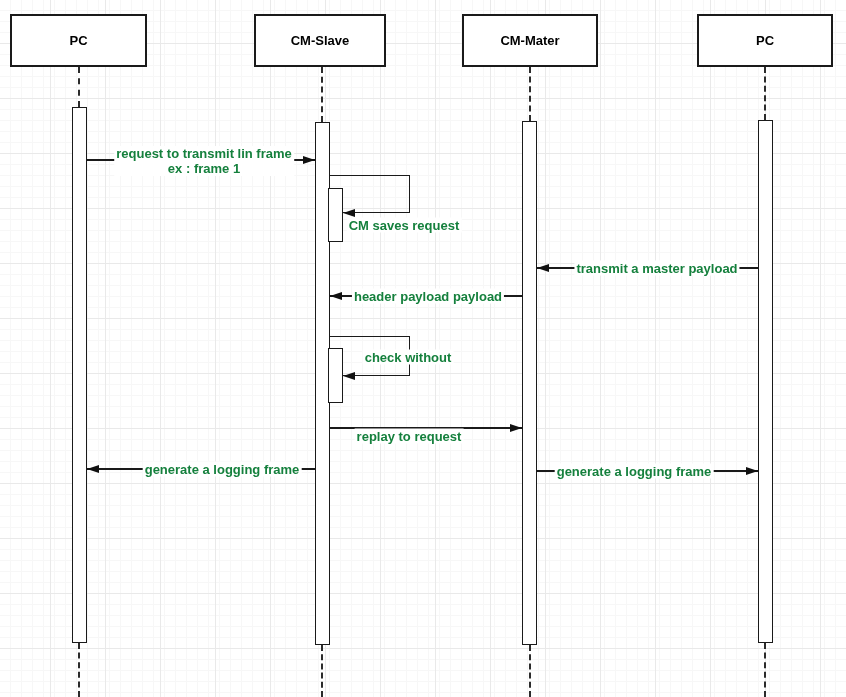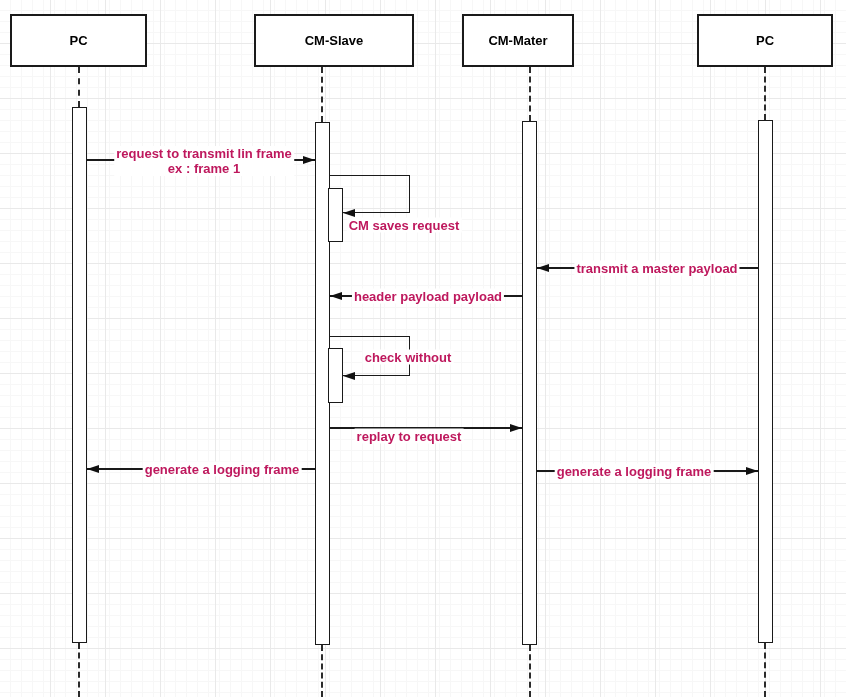--- a/index.html
+++ b/index.html
@@ -67,44 +67,44 @@
     border-top:4.5px solid transparent;
     border-bottom:4.5px solid transparent;
     border-right:12px solid #111;
   }
   .msg-label{
     position:absolute;
     transform:translate(-50%,-50%);
     background:#ffffff;
     padding:0 2px;
     font-size:13px;line-height:15px;
-    color:#be185d;text-align:center;white-space:nowrap;
+    color:#15803d;text-align:center;white-space:nowrap;
     z-index:8;
   }
 </style>
 </head>
 <body>
 
 <div class="canvas">
 
   <div class="hdr" style="left:10px;top:14px;width:137px;">
     <span>PC</span>
   </div>
   <div class="lifeline" style="left:78px;top:67px;height:40px;"></div>
   <div class="act" style="left:72px;top:107px;height:536px;"></div>
   <div class="lifeline" style="left:78px;top:643px;height:54px;"></div>
 
-  <div class="hdr" style="left:254px;top:14px;width:160px;">
+  <div class="hdr" style="left:254px;top:14px;width:132px;">
     <span>CM-Slave</span>
   </div>
   <div class="lifeline" style="left:321px;top:67px;height:55px;"></div>
   <div class="act" style="left:315px;top:122px;height:523px;"></div>
   <div class="lifeline" style="left:321px;top:645px;height:52px;"></div>
 
-  <div class="hdr" style="left:462px;top:14px;width:112px;">
+  <div class="hdr" style="left:462px;top:14px;width:136px;">
     <span>CM-Mater</span>
   </div>
   <div class="lifeline" style="left:529px;top:67px;height:54px;"></div>
   <div class="act" style="left:522px;top:121px;height:524px;"></div>
   <div class="lifeline" style="left:529px;top:645px;height:52px;"></div>
 
   <div class="hdr" style="left:697px;top:14px;width:136px;">
     <span>PC</span>
   </div>
   <div class="lifeline" style="left:764px;top:67px;height:53px;"></div>

